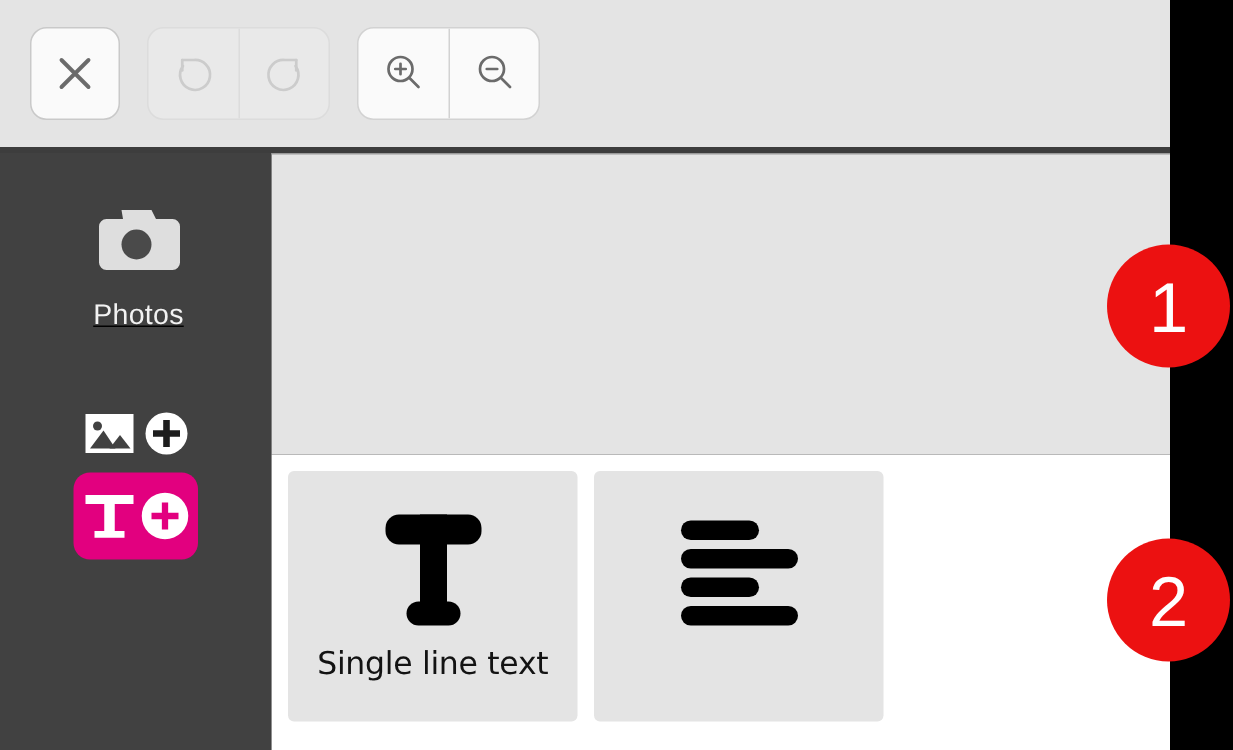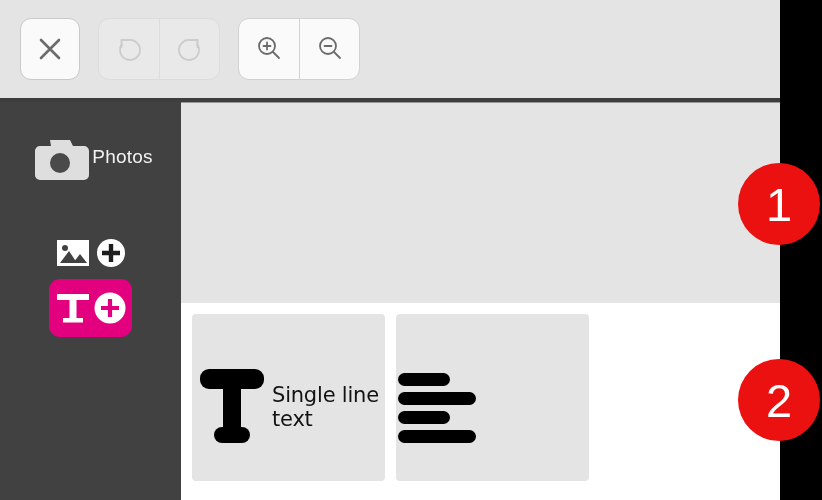--- a/index.html
+++ b/index.html
@@ -66,22 +66,23 @@
 
   
   .sidebar {
     position: absolute; top: 102px; left: 0;
     width: 181px; height: 398px;
     background: #414141;
     display: flex; flex-direction: column; align-items: center;
   }
   .side-photos {
     margin-top: 30px;
-    display: flex; flex-direction: row; align-items: flex-start;
-    cursor: pointer;
+    display: flex; flex-direction: column; align-items: flex-end;
+    cursor: pointer;
+    text-decoration: underline;
   }
   .side-photos-label {
     margin-top: 14px;
     color: #f2f2f2;
     font-size: 19px;
     letter-spacing: .2px;
   }
   .side-img-row {
     margin-top: 52px;
     display: flex; align-items: center; gap: 6px;
@@ -136,21 +137,21 @@
 
   
   .cards {
     position: absolute; top: 314px; left: 192px;
     display: flex; gap: 11px;
   }
   .card {
     width: 193px; height: 167px;
     background: #e4e4e4;
     border-radius: 4px;
-    display: flex; flex-direction: row;
+    display: flex; flex-direction: column;
     align-items: center; justify-content: flex-start;
     padding-top: 18px;
     cursor: pointer;
   }
   .card-icon { height: 98px; display: flex; align-items: center; justify-content: center; }
   .card-label {
     font-size: 21px;
     color: #131313;
     font-family: "DejaVu Sans", sans-serif;
     letter-spacing: -.2px;

